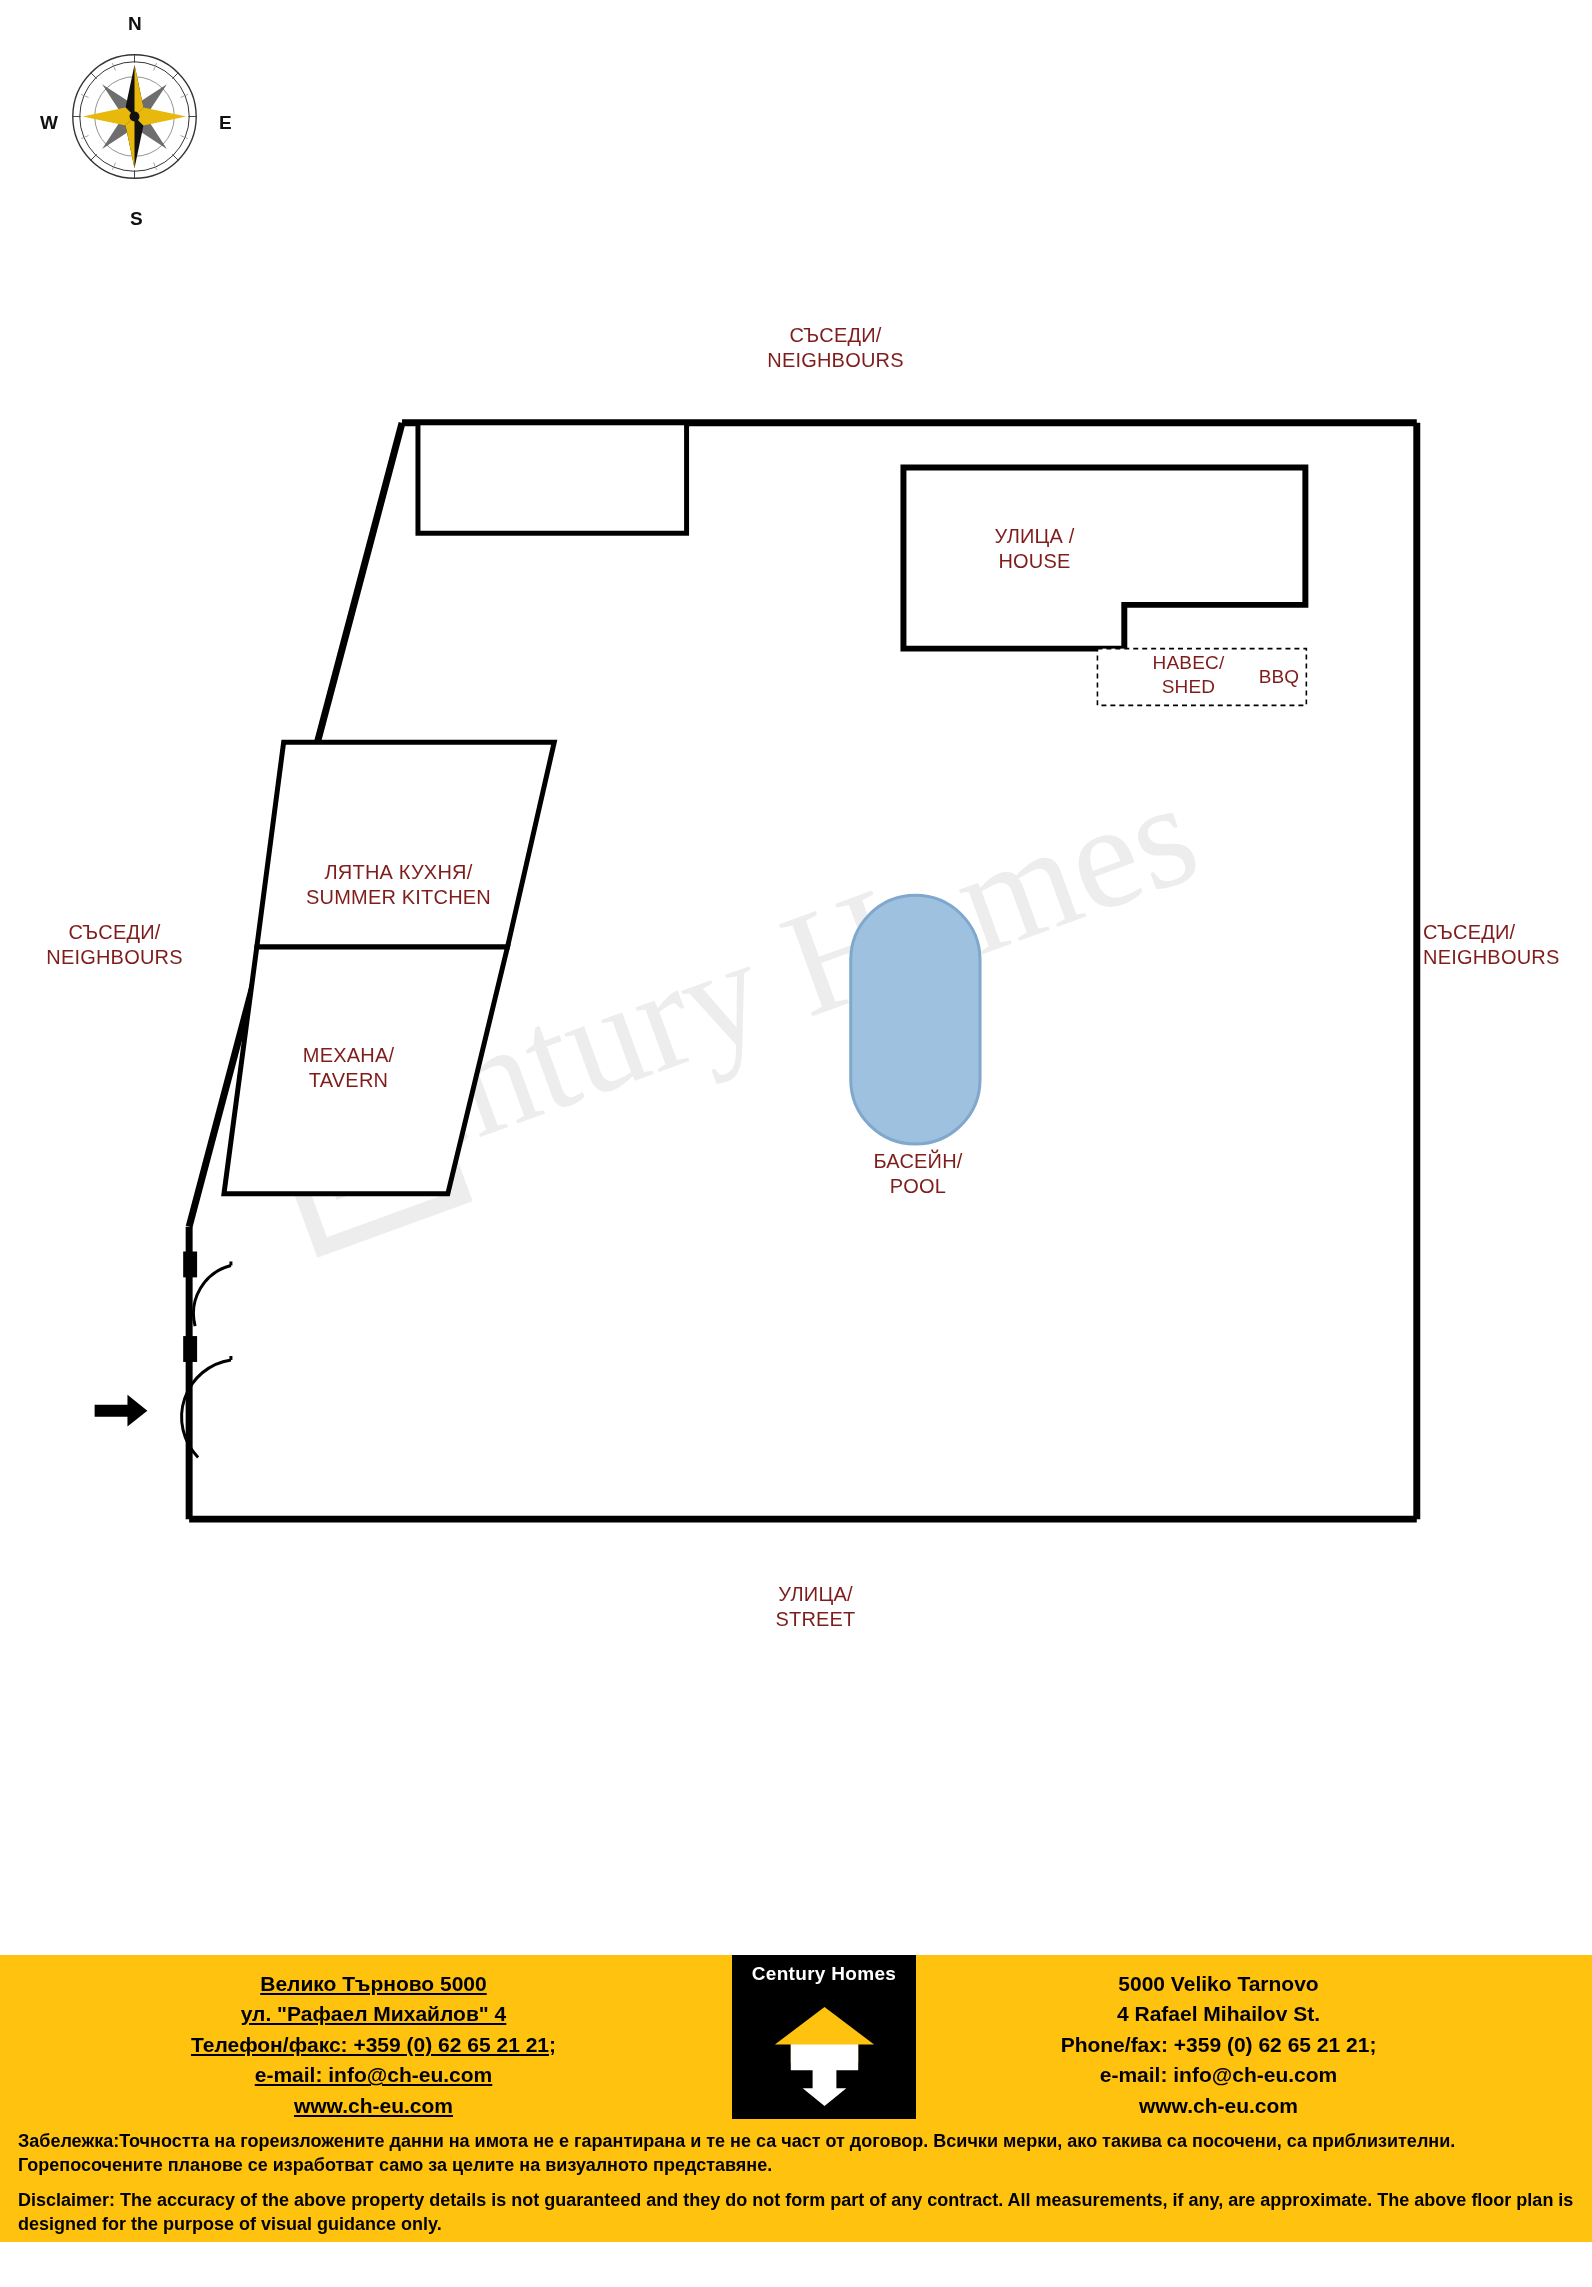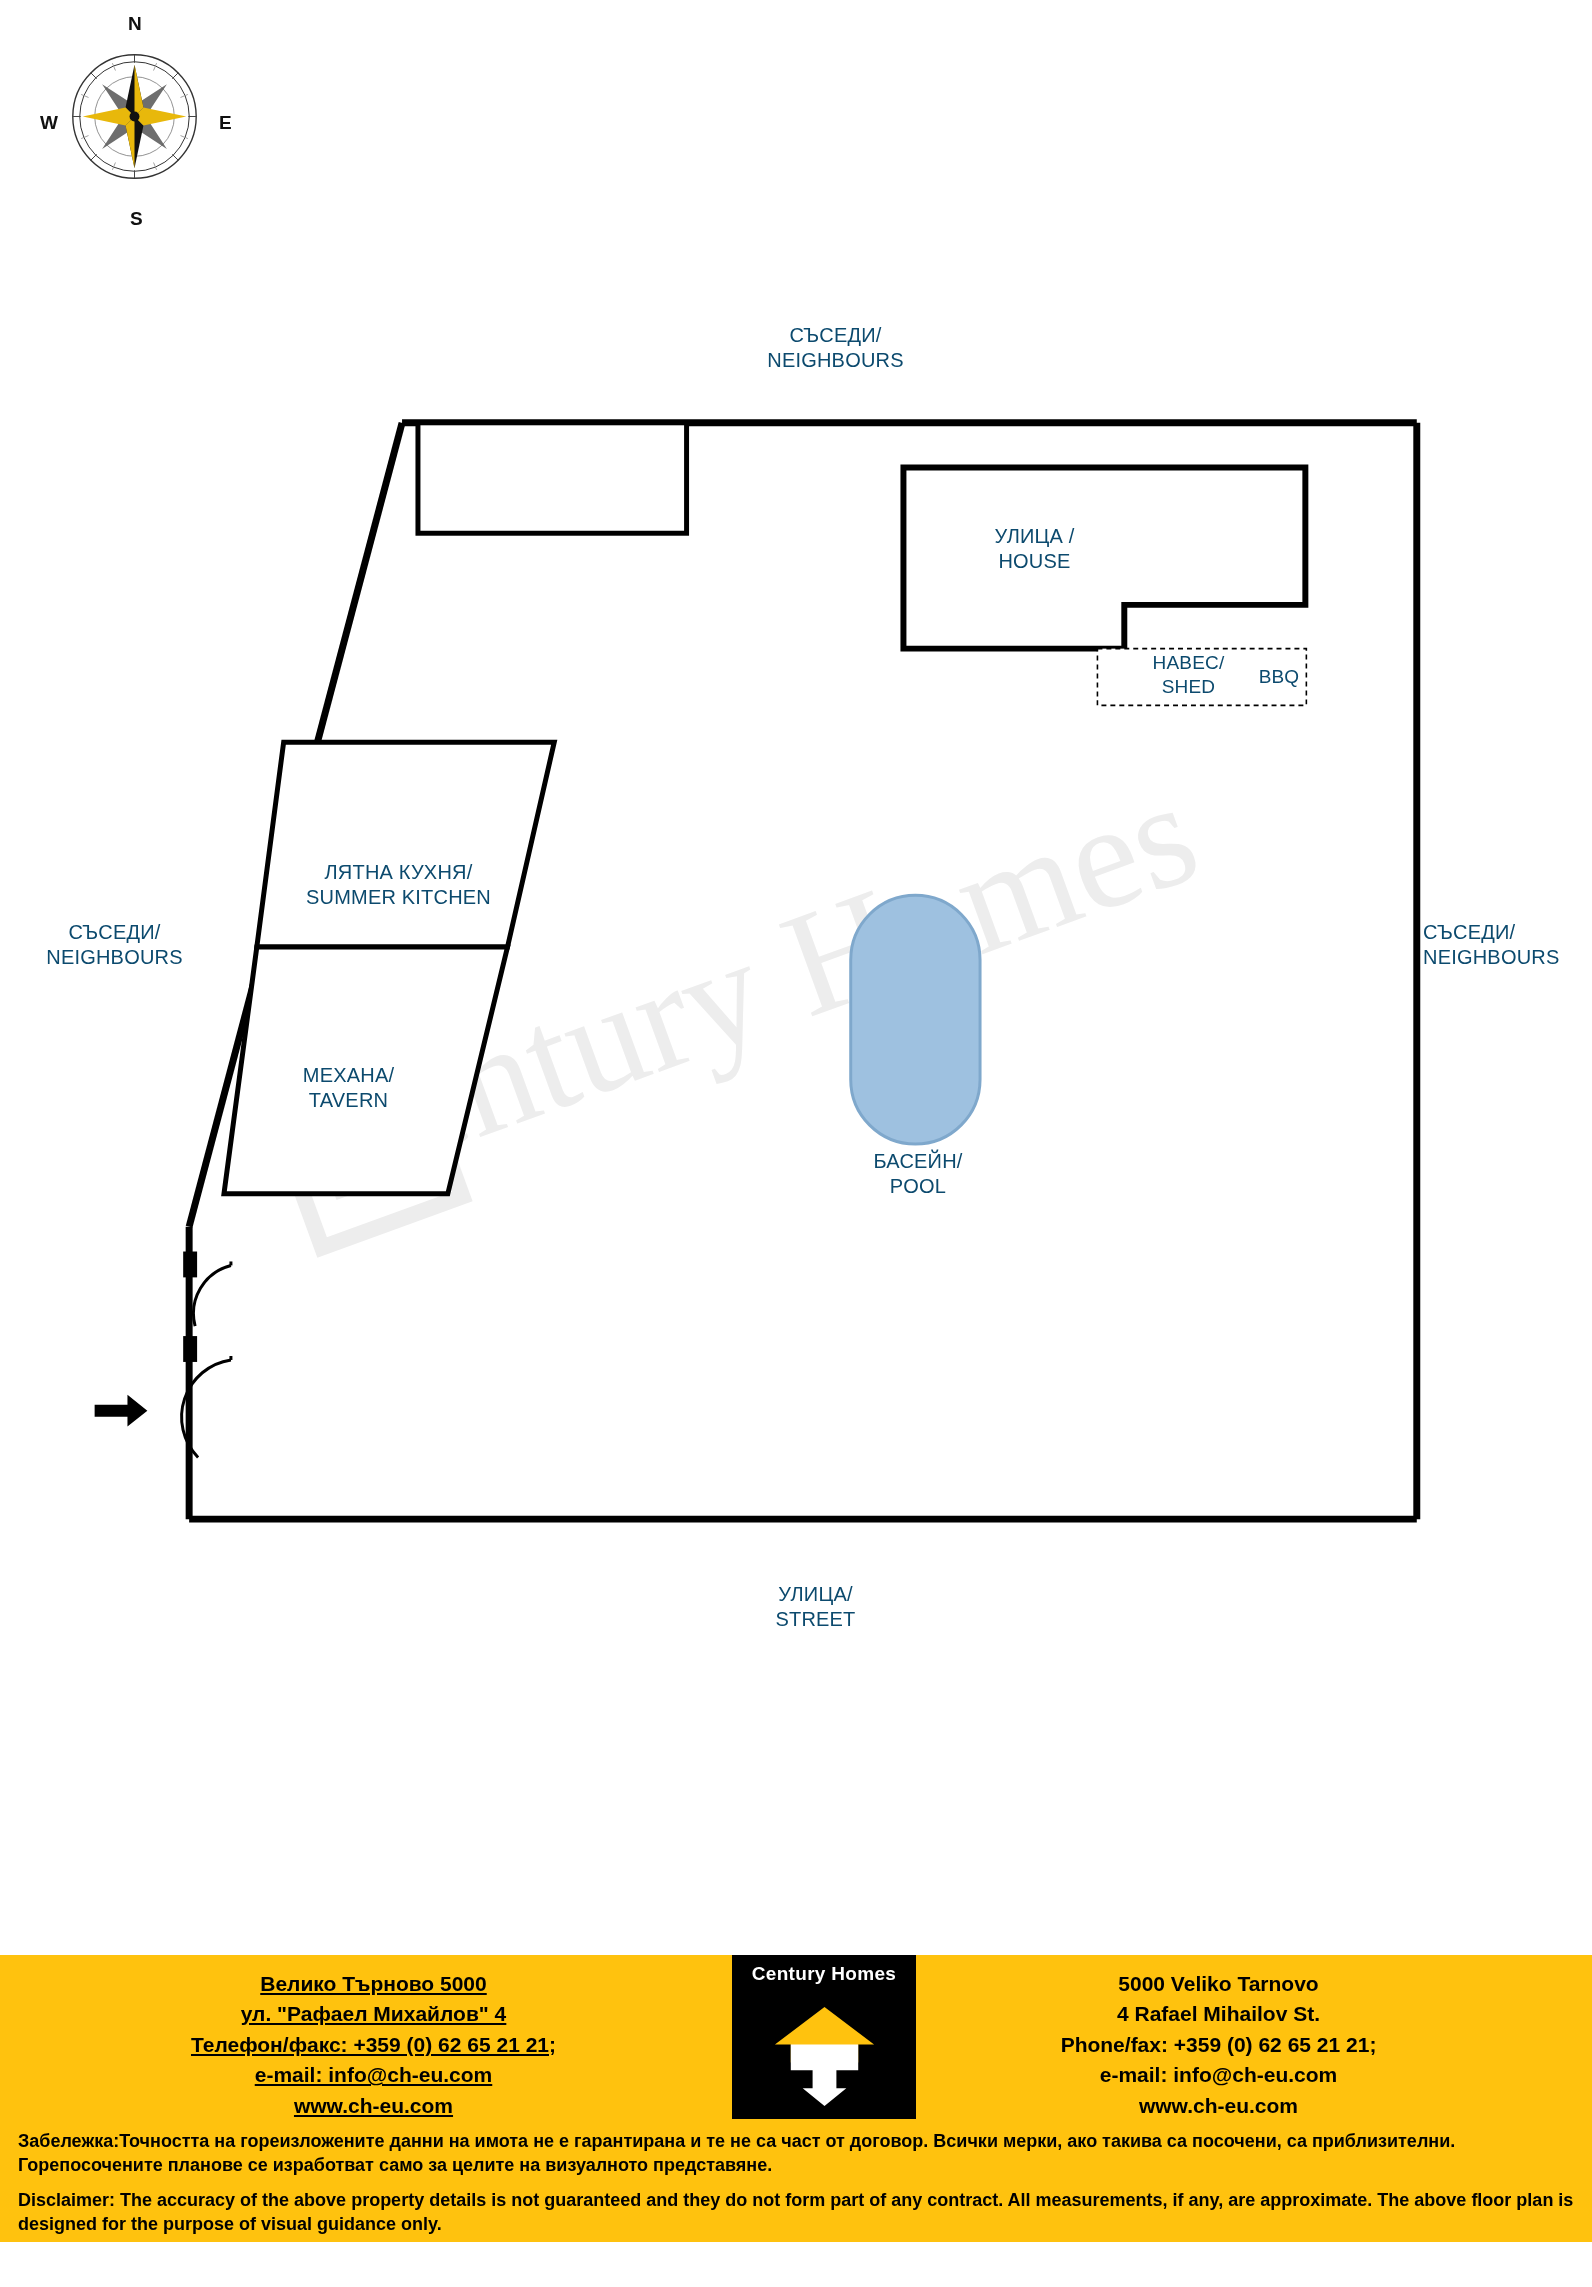--- a/index.html
+++ b/index.html
@@ -53,21 +53,21 @@
     height: 697px;
     pointer-events: none;
     opacity: 1;
   }
 
   .plan-label {
     position: absolute;
     font-size: 20px;
     line-height: 1.25;
     text-align: center;
-    color: #0c4a6e;
+    color: #7f1d1d;
     white-space: nowrap;
     letter-spacing: 0.2px;
   }
   .plan-label.small { font-size: 19px; }
 
   
   #footer {
     position: absolute;
     left: 0;
     top: 1955px;
@@ -283,21 +283,21 @@
     <span>НАВЕС/</span><br>
     <span>SHED</span>
   </div>
   <div class="plan-label small" style="left:1244px; top:665px; width:70px;">BBQ</div>
 
   <div class="plan-label" style="left:269px; top:860px; width:259px;">
     <span>ЛЯТНА КУХНЯ/</span><br>
     <span>SUMMER KITCHEN</span>
   </div>
 
-  <div class="plan-label" style="left:249px; top:1043px; width:199px;margin-top:20px;">
+  <div class="plan-label" style="left:249px; top:1043px; width:199px;">
     <span>МЕХАНА/</span><br>
     <span>TAVERN</span>
   </div>
 
   <div class="plan-label" style="left:851px; top:1149px; width:134px;">
     <span>БАСЕЙН/</span><br>
     <span>POOL</span>
   </div>
 </div>
 

